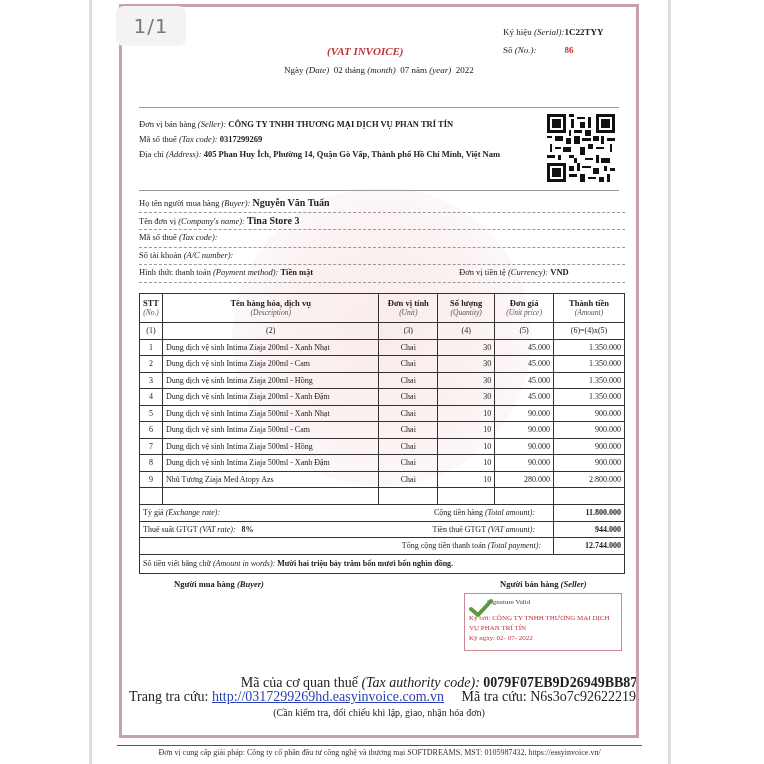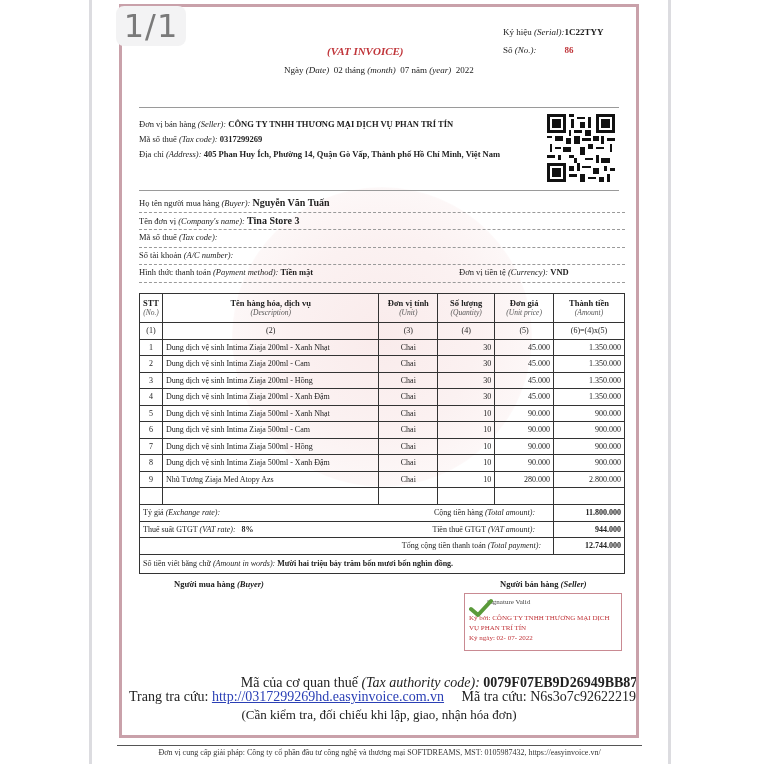--- a/index.html
+++ b/index.html
@@ -2,21 +2,21 @@
 <html><head>
 <meta charset="utf-8">
 <style>
   html, body { margin:0; padding:0; }
   body { width:764px; height:764px; background:#ffffff; position:relative; overflow:hidden;
          font-family:"Liberation Serif", serif; color:#222; }
   .vline { position:absolute; top:0; bottom:0; width:3px; background:#dcdce0; }
   .vline.left { left:89px; }
   .vline.right { left:668px; }
   .page-badge { position:absolute; left:116px; top:6px; width:70px; height:40px; background:#f3f3f4;
-         border-radius:8px; color:#7a7a7a; font-family:"DejaVu Sans", sans-serif; font-size:32px;
+         border-radius:8px; color:#7a7a7a; font-family:"DejaVu Sans", sans-serif; font-size:20px;
          display:flex; align-items:center; justify-content:center; letter-spacing:1px; z-index:3; }
   .invoice { position:absolute; left:119px; top:4px; width:520px; height:734px;
          border:3px solid #c9a1aa; box-sizing:border-box; background:#fff; overflow:hidden; }
   .watermark { position:absolute; left:110px; top:180px; width:300px; height:300px; border-radius:50%;
          background:radial-gradient(circle, rgba(200,60,60,0.10) 0%, rgba(200,60,60,0.07) 45%, rgba(200,60,60,0.04) 70%, rgba(255,255,255,0) 72%);
          z-index:0; }
   .inner { position:absolute; left:0; top:0; right:0; bottom:0; z-index:1; }
   .title { position:absolute; left:150px; top:16px; color:#c0353a; font-weight:bold; font-size:17px; letter-spacing:0.2px; }
   .subtitle { position:absolute; left:205px; top:38px; color:#c0353a; font-weight:bold; font-style:italic; font-size:11px; }
   .date { position:absolute; left:162px; top:58px; font-size:9px; }
@@ -43,21 +43,21 @@
   table.items td.amt { font-weight:bold; text-align:right; }
   .sigs { position:absolute; left:0; right:0; top:572px; font-size:8.5px; font-weight:bold; }
   .sigs .b { position:absolute; left:52px; }
   .sigs .s { position:absolute; left:378px; }
   .sig-box { position:absolute; left:342px; top:586px; width:158px; height:58px; border:1px solid #c98a92;
          font-size:7px; color:#444; box-sizing:border-box; padding:3px 4px; line-height:10px; }
   .sig-box .org { color:#c0353a; }
   .check { position:absolute; left:4px; top:4px; width:24px; height:20px; }
   .footer-info { position:absolute; left:7px; top:669px; font-size:14px; line-height:14px; white-space:nowrap;text-align:right; }
   .footer-info a { color:#2a3fb5; text-decoration:underline; }
-  .note { position:absolute; left:0; right:0; top:700px; text-align:center; font-size:13px; }
+  .note { position:absolute; left:0; right:0; top:700px; text-align:center; font-size:10px; }
   .provider-line { position:absolute; left:117px; width:525px; top:745px; height:1px; background:#555; }
   .provider { position:absolute; left:117px; width:525px; top:748px; text-align:center; font-size:8px; color:#333; }
 </style>
 </head>
 <body>
 
 <div class="vline left"></div>
 <div class="vline right"></div>
 
 <div class="page-badge">1/1</div>

